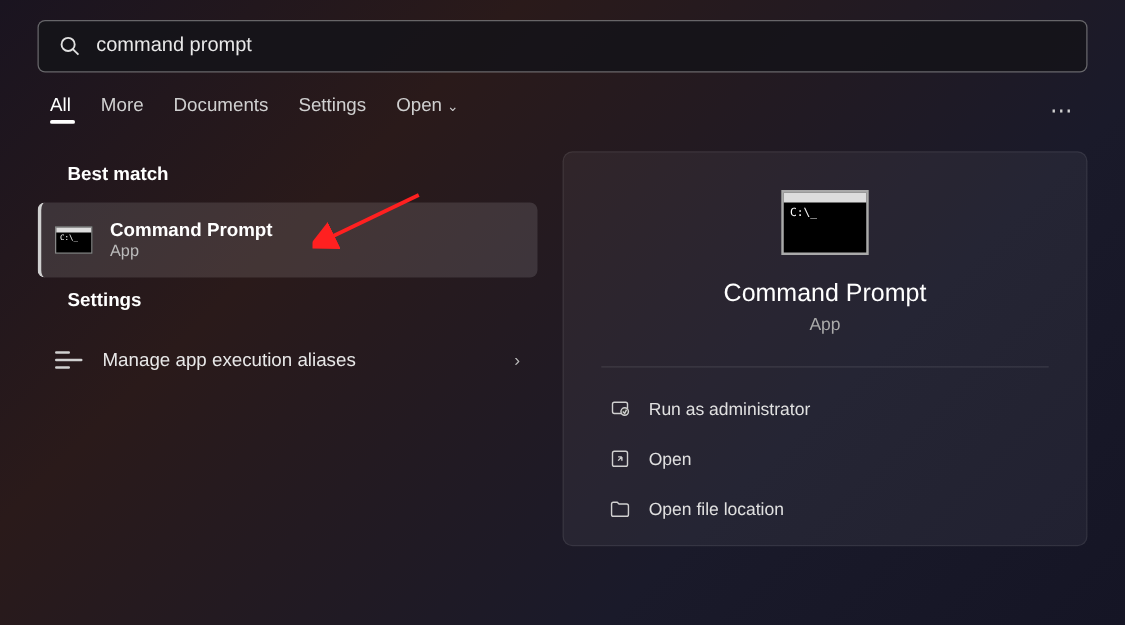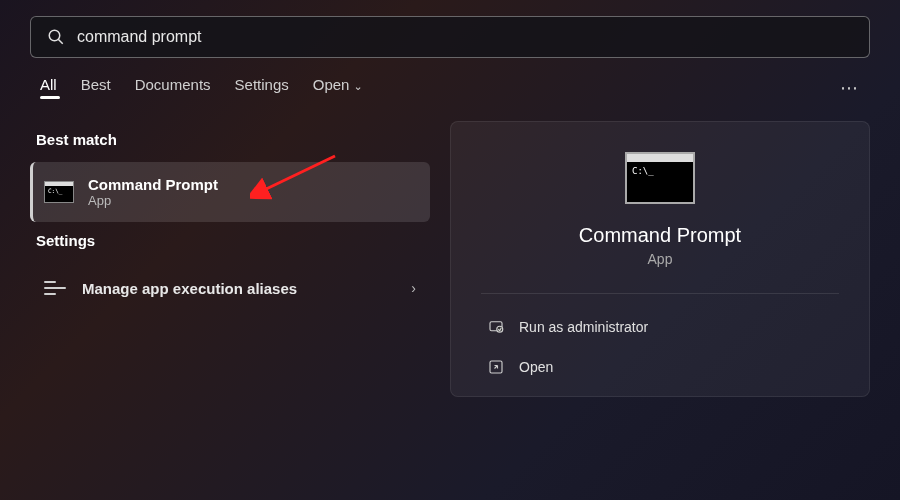--- a/index.html
+++ b/index.html
@@ -86,21 +86,21 @@
       gap: 20px;
     }
     .left-col {
       flex: 0 0 400px;
       position: relative;
     }
     .section-heading {
       color: #ffffff;
       font-size: 15px;
       font-weight: 600;
-      margin: 10px 8px 14px 6px;
+      margin: 10px 8px 14px 24px;
     }
     .result-item {
       display: flex;
       align-items: center;
       padding: 14px 14px;
       border-radius: 6px;
       cursor: pointer;
       position: relative;
     }
     .result-item.selected {
@@ -160,21 +160,20 @@
       height: 2px;
       background: #d0d0d0;
       border-radius: 1px;
     }
     .aliases-icon .line.short { width: 55%; }
     .aliases-icon .line.long { width: 100%; }
     .settings-item .label {
       color: #e8e8e8;
       font-size: 15px;
       flex: 1;
-      font-weight: bold;
     }
     .settings-item .chevron {
       color: #bbb;
       font-size: 14px;
     }
     .red-arrow {
       position: absolute;
       top: 30px;
       left: 220px;
       pointer-events: none;
@@ -259,21 +258,21 @@
 <div class="search-bar">
   <svg class="icon-svg" viewBox="0 0 24 24">
     <circle cx="10" cy="10" r="7"></circle>
     <line x1="15" y1="15" x2="21" y2="21"></line>
   </svg>
   <input class="search-input" type="text" value="command prompt" style="">
 </div>
 
 <div class="tabs-row">
   <div class="tab active">All</div>
-  <div class="tab">Best</div>
+  <div class="tab">More</div>
   <div class="tab">Documents</div>
   <div class="tab">Settings</div>
   <div class="tab more">
     <span>Open</span><span class="chev">⌄</span>
   </div>
   <div class="dots-menu">⋯</div>
 </div>
 
 <div class="main-area">
   <div class="left-col">
@@ -324,15 +323,21 @@
         </svg>
         <span>Run as administrator</span>
       </div>
       <div class="action-item">
         <svg class="action-icon" viewBox="0 0 24 24">
           <rect x="4" y="4" width="16" height="16" rx="2"></rect>
           <path d="M10 14 L14 10 M14 10 H10 M14 10 V14"></path>
         </svg>
         <span>Open</span>
       </div>
+      <div class="action-item">
+        <svg class="action-icon" viewBox="0 0 24 24">
+          <path d="M3 7 L3 18 C3 19 4 20 5 20 L19 20 C20 20 21 19 21 18 L21 9 C21 8 20 7 19 7 L11 7 L9 5 L5 5 C4 5 3 6 3 7 Z"></path>
+        </svg>
+        <span>Open file location</span>
+      </div>
     </div>
   </div>
 </div>
 
 </body></html>

